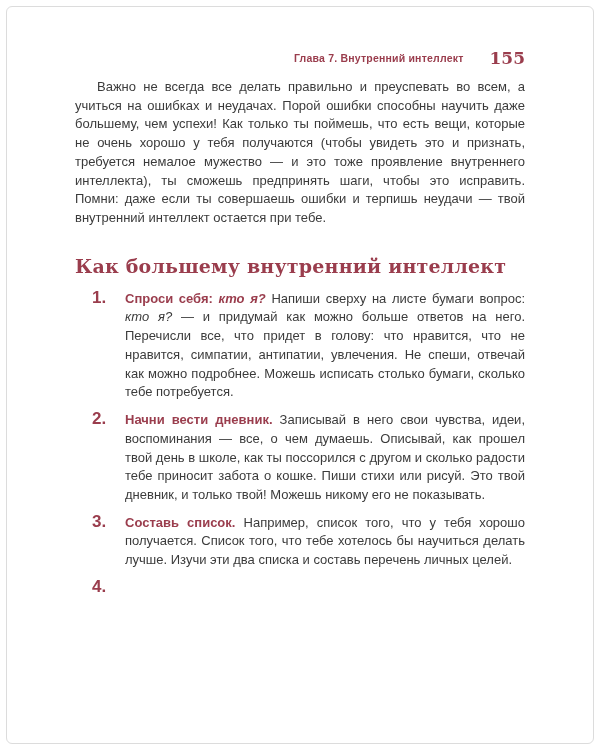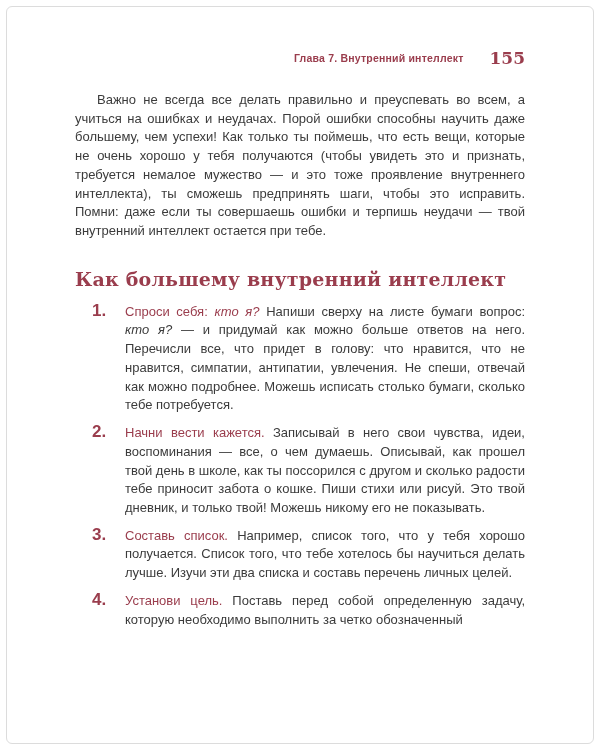--- a/index.html
+++ b/index.html
@@ -50,21 +50,21 @@
     vertical-align:-2px;
   }
   p, .item-body{
     font-size:13px;
     line-height:1.44;
     color:var(--body-text);
     text-align:justify;
     margin:0;
   }
   .intro{
-    margin-top:23px;
+    margin-top:10px;
     text-indent:22px;
   }
   h2.heading{
     font-family:"DejaVu Serif", serif;
     color:var(--maroon);
     font-size:19px;
     font-weight:bold;
     margin:27px 0 0 0;
     letter-spacing:0.2px;
   }
@@ -81,21 +81,21 @@
   }
   .num{
     position:absolute;
     left:17px;
     top:-2px;
     font-size:17px;
     font-weight:bold;
     color:var(--maroon);
   }
   .item-title{
-    font-weight:normal;
+    font-weight:bold;
     color:var(--maroon);
   }
   .italic{
     font-style:italic;
   }
 </style>
 </head>
 <body>
 
 <div class="scan-edge"></div>
@@ -113,28 +113,27 @@
 
   <div class="list">
 
     <div class="item">
       <span class="num">1.</span>
       <div class="item-body"><span class="item-title">Спроси себя: </span><span class="item-title italic">кто я?</span> <span>Напиши сверху на листе бумаги вопрос: </span><span class="italic">кто я?</span><span> — и придумай как можно больше ответов на него. Перечисли все, что придет в голову: что нравится, что не нравится, симпатии, антипатии, увлечения. Не спеши, отвечай как можно подробнее. Можешь исписать столько бумаги, сколько тебе потребуется.</span></div>
     </div>
 
     <div class="item">
       <span class="num">2.</span>
-      <div class="item-body"><span class="item-title">Начни вести кажется.</span> <span>Записывай в него свои чувства, идеи, воспоминания — все, о чем думаешь. Описывай, как прошел твой день в школе, как ты поссорился с другом и сколько радости тебе приносит забота о кошке. Пиши стихи или рисуй. Это твой дневник, и только твой! Можешь никому его не показывать.</span></div>
+      <div class="item-body"><span class="item-title">Начни вести дневник.</span> <span>Записывай в него свои чувства, идеи, воспоминания — все, о чем думаешь. Описывай, как прошел твой день в школе, как ты поссорился с другом и сколько радости тебе приносит забота о кошке. Пиши стихи или рисуй. Это твой дневник, и только твой! Можешь никому его не показывать.</span></div>
     </div>
 
     <div class="item">
       <span class="num">3.</span>
       <div class="item-body"><span class="item-title">Составь список.</span> <span>Например, список того, что у тебя хорошо получается. Список того, что тебе хотелось бы научиться делать лучше. Изучи эти два списка и составь перечень личных целей.</span></div>
     </div>
 
     <div class="item">
       <span class="num">4.</span>
-      <div class="item-body"><span class="item-title">Установи цель.</span> <span>Поставь перед собой определенную задачу, которую необходимо выполнить за четко обозначенный</span></div>
     </div>
 
   </div>
 
 </div>
 
 </body></html>

